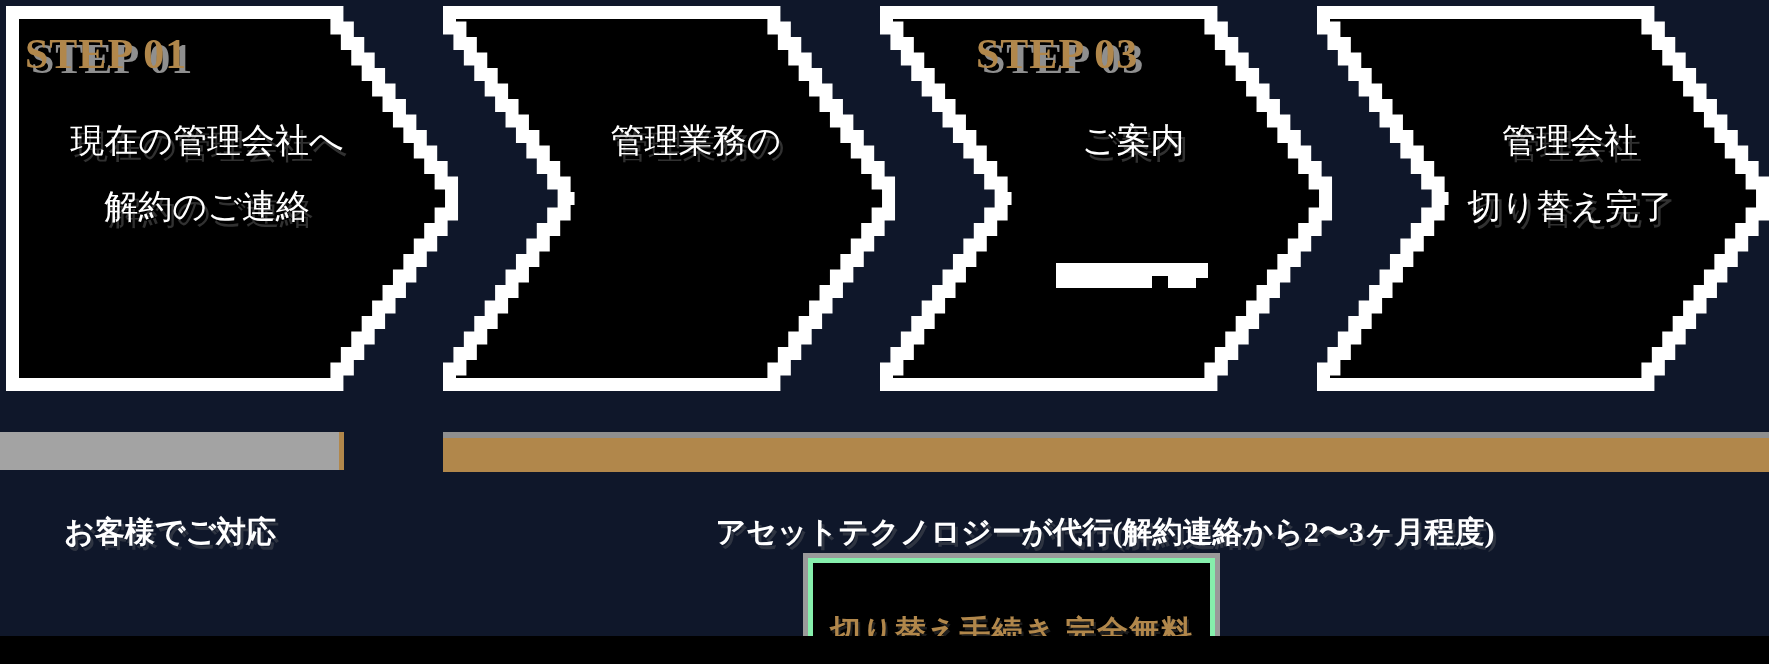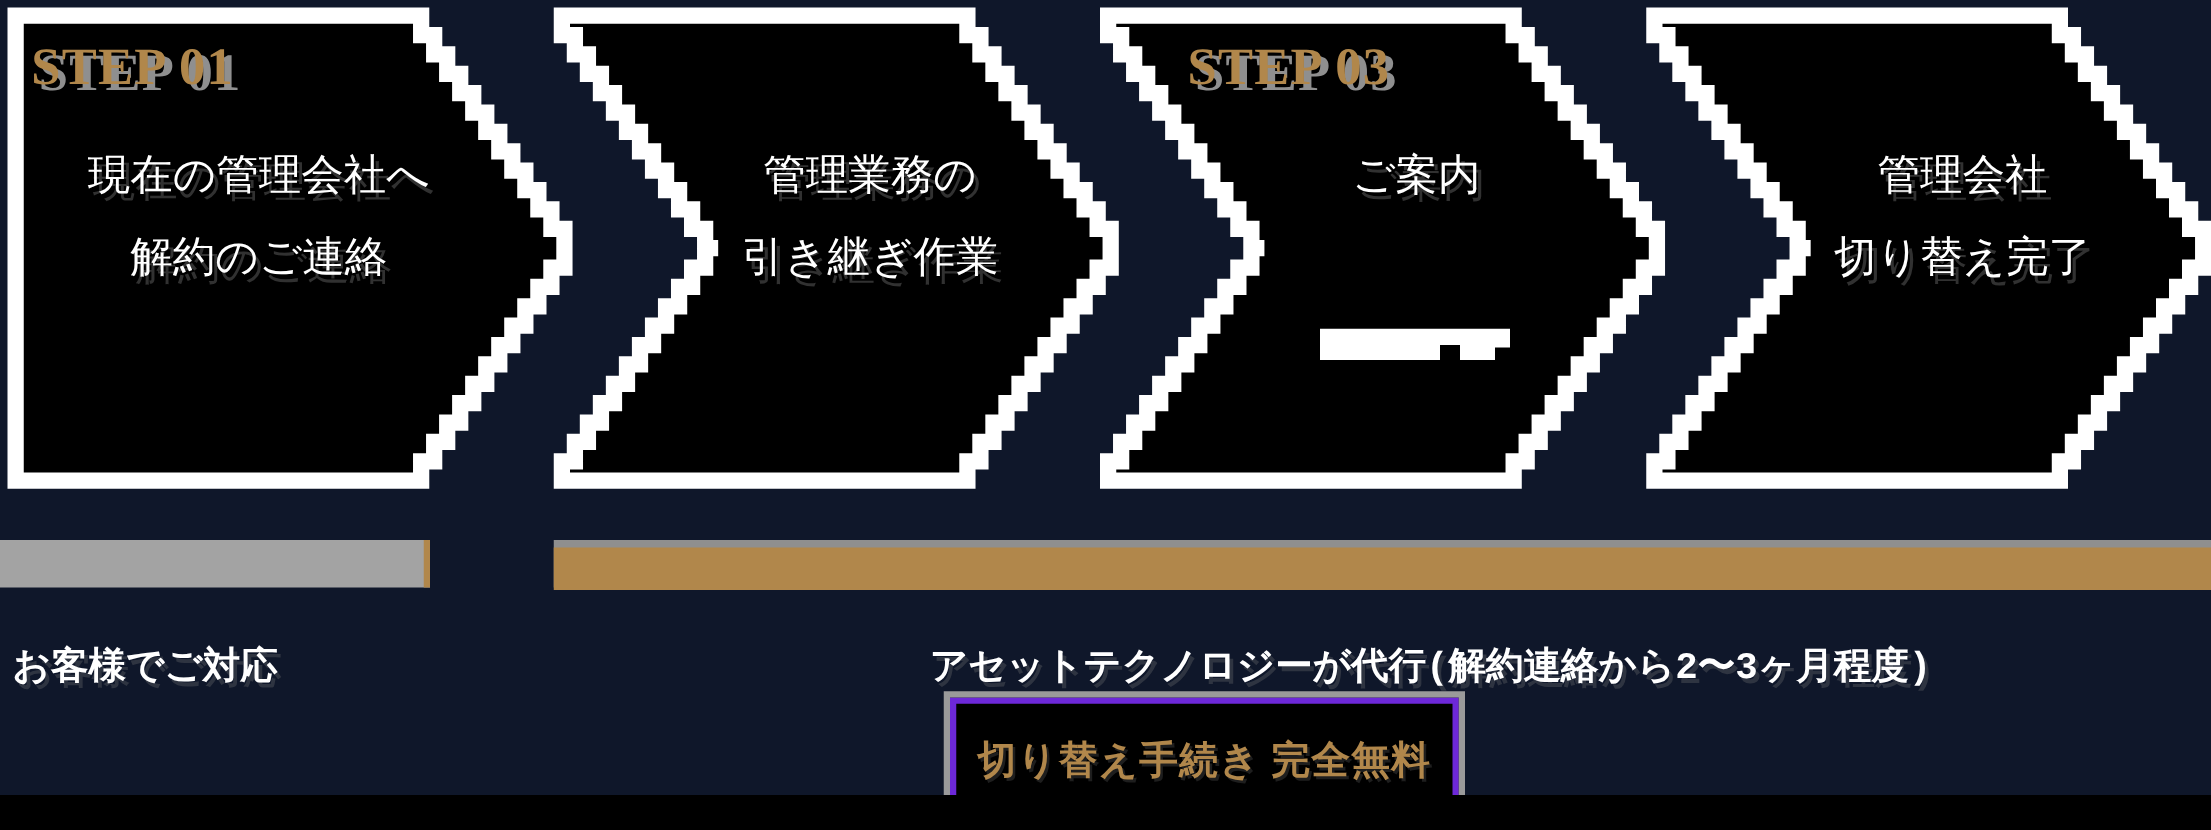--- a/index.html
+++ b/index.html
@@ -32,27 +32,27 @@
   
   .bar-customer{position:absolute;left:0;top:432px;width:344px;height:38px;background:#a3a3a3;}
   .bar-customer .gold-cap{position:absolute;right:0;top:0;width:5px;height:100%;background:#b1874b;}
   .bar-agency-shadow{position:absolute;left:443px;top:432px;width:1326px;height:38px;background:#8f8f8f;}
   .bar-agency{position:absolute;left:443px;top:438px;width:1326px;height:34px;background:#b1874b;}
   
   .caption{
     position:absolute;top:512px;color:#fff;font-size:30px;font-weight:bold;
     text-shadow:3px 4px 0 rgba(120,120,120,0.30);white-space:nowrap;
   }
-  .caption-customer{left:10px;width:340px;text-align:left;}
-  .caption-agency{left:665px;width:880px;text-align:right;font-family:Liberation Mono, monospace;}
+  .caption-customer{left:0;width:340px;text-align:center;}
+  .caption-agency{left:665px;width:880px;text-align:center;}
   
   .free-box{
-    position:absolute;left:760px;top:558px;width:407px;height:100px;
-    box-sizing:border-box;border:5px solid #6d28d9;outline:5px solid #9a9a9a;
-    background:#000;display:flex;align-items:center;justify-content:center;
+    position:absolute;left:808px;top:558px;width:407px;height:100px;
+    box-sizing:border-box;border:5px solid #86efac;outline:5px solid #9a9a9a;
+    background:#000;display:flex;align-items:flex-end;justify-content:center;
   }
   .free-box span{
     color:#b1874b;font-size:31px;font-weight:bold;letter-spacing:1px;white-space:nowrap;
     text-shadow:2px 3px 0 rgba(120,120,120,0.25);
   }
 </style>
 </head>
 <body>
 
 <div class="stage">
@@ -62,29 +62,28 @@
       <path id="chev-first" d="M0 0H314h10.42v15.5h10.42v15.5h10.42v15.5h10.42v15.5h10.42v15.5h10.42v15.5h10.42v15.5h10.42v15.5h10.42v15.5h10.42v15.5h10.42v15.5h10.42v15.5v15.5h-10.42v15.5h-10.42v15.5h-10.42v15.5h-10.42v15.5h-10.42v15.5h-10.42v15.5h-10.42v15.5h-10.42v15.5h-10.42v15.5h-10.42v15.5h-10.42v15.5h-10.42H0Z"></path>
       <path id="chev-next" d="M0 0H314h10.42v15.5h10.42v15.5h10.42v15.5h10.42v15.5h10.42v15.5h10.42v15.5h10.42v15.5h10.42v15.5h10.42v15.5h10.42v15.5h10.42v15.5h10.42v15.5v15.5h-10.42v15.5h-10.42v15.5h-10.42v15.5h-10.42v15.5h-10.42v15.5h-10.42v15.5h-10.42v15.5h-10.42v15.5h-10.42v15.5h-10.42v15.5h-10.42v15.5h-10.42H0v-15.5h10.42v-15.5h10.42v-15.5h10.42v-15.5h10.42v-15.5h10.42v-15.5h10.42v-15.5h10.42v-15.5h10.42v-15.5h10.42v-15.5h10.42v-15.5h10.42v-15.5h10.42h-10.42v-15.5h-10.42v-15.5h-10.42v-15.5h-10.42v-15.5h-10.42v-15.5h-10.42v-15.5h-10.42v-15.5h-10.42v-15.5h-10.42v-15.5h-10.42v-15.5h-10.42v-15.5h-10.42v-15.5Z"></path>
     </defs>
     <use href="#chev-first" xlink:href="#chev-first" class="chev" transform="translate(12.5,12.5)"></use>
     <use href="#chev-next" xlink:href="#chev-next" class="chev" transform="translate(449.5,12.5)"></use>
     <use href="#chev-next" xlink:href="#chev-next" class="chev" transform="translate(886.5,12.5)"></use>
     <use href="#chev-next" xlink:href="#chev-next" class="chev" transform="translate(1323.5,12.5)"></use>
   </svg>
 
   <div class="step-label" style="left:25px">STEP 01</div>
-  <div class="step-label" style="left:950px">STEP 03</div>
+  <div class="step-label" style="left:976px">STEP 03</div>
 
   <div class="step-text" style="left:-13px">
     <div>現在の管理会社へ</div>
     <div>解約のご連絡</div>
   </div>
   <div class="step-text" style="left:476px">
     <div>管理業務の</div>
-    <div>引き継ぎ作業</div>
   </div>
   <div class="step-text" style="left:913px">
     <div>ご案内</div>
   </div>
   <div class="step-text" style="left:1350px">
     <div>管理会社</div>
     <div>切り替え完了</div>
   </div>
 
   <div class="artifact">

